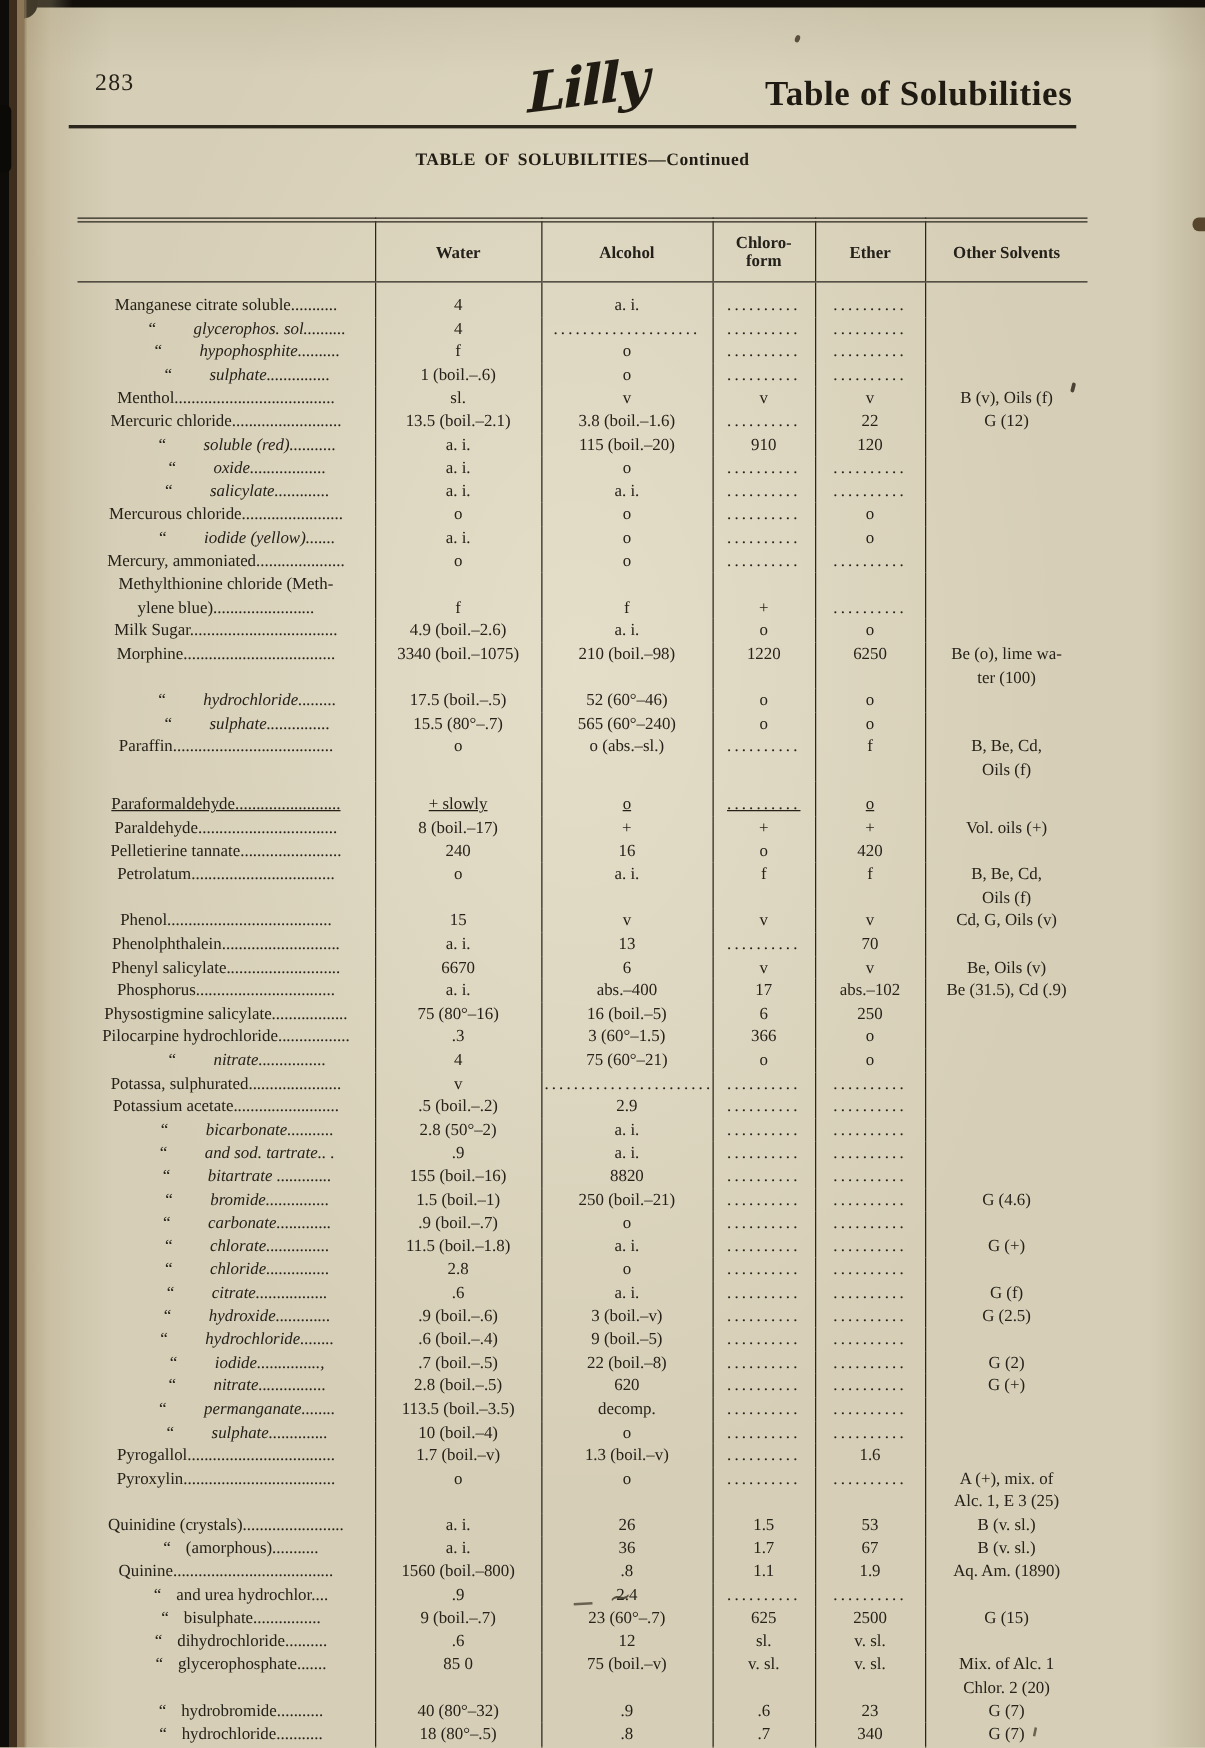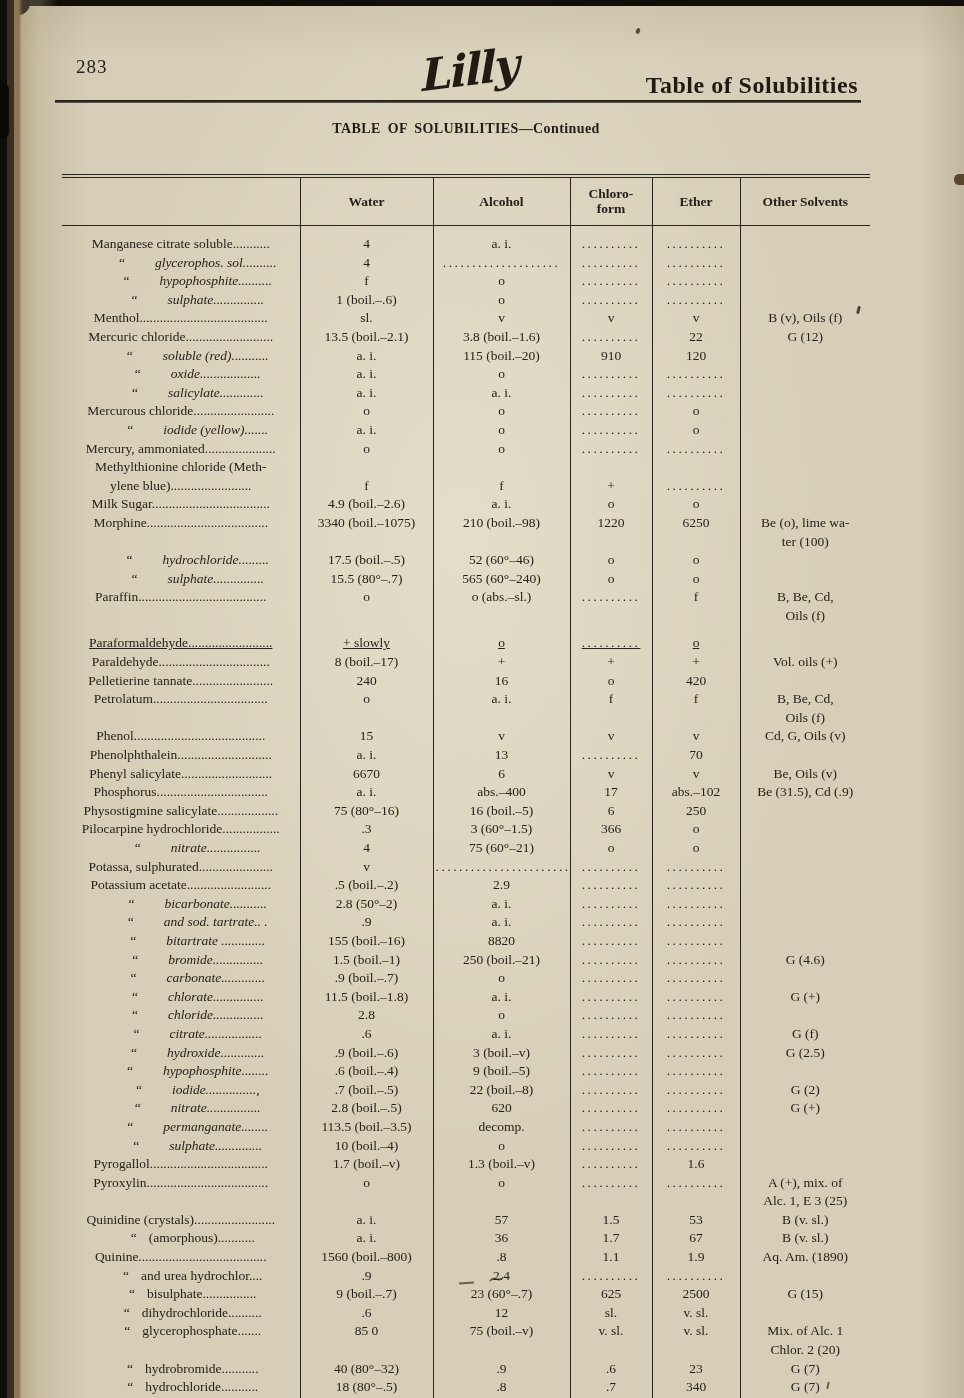--- a/index.html
+++ b/index.html
@@ -36,22 +36,22 @@
 
   
   .pagenum{position:absolute;left:76px;top:56px;font-size:19px;letter-spacing:1px;}
   .logo{
     position:absolute;left:380px;top:44px;width:180px;text-align:center;
     font-size:44px;font-style:italic;font-weight:bold;
     font-family:"DejaVu Serif","Liberation Serif",serif;
     transform:rotate(-7deg) skewX(-6deg);letter-spacing:-2px;color:#201c14;
   }
   .head-title{
-    position:absolute;left:520px;top:72px;width:338px;text-align:right;
-    font-size:24px;font-weight:bold;letter-spacing:.5px;color:#1f1b13;
+    position:absolute;left:520px;top:60px;width:338px;text-align:right;
+    font-size:28px;font-weight:bold;letter-spacing:.5px;color:#1f1b13;
   }
   .head-rule{position:absolute;left:55px;top:100px;width:806px;height:3px;
     background:linear-gradient(to bottom,#2a261c 0 2px,rgba(42,38,28,.4));}
   .caption{
     position:absolute;left:62px;top:121px;width:808px;text-align:center;
     font-size:14px;font-weight:bold;letter-spacing:.4px;word-spacing:3px;color:#221e15;
   }
 
   
   table.sol{
@@ -441,21 +441,21 @@
         </tr>
         <tr>
           <td class="name"><span class="d2">“</span><span class="l2">hydroxide.............</span></td>
           <td class="vb">.9 (boil.–.6)</td>
           <td class="vb">3 (boil.–v)</td>
           <td class="vb dots">..........</td>
           <td class="vb dots">..........</td>
           <td class="vb">G (2.5)</td>
         </tr>
         <tr>
-          <td class="name"><span class="d2">“</span><span class="l2">hypophosphite........</span></td>
+          <td class="name"><span class="d2">“</span><span class="l2">hydrochloride........</span></td>
           <td class="vb">.6 (boil.–.4)</td>
           <td class="vb">9 (boil.–5)</td>
           <td class="vb dots">..........</td>
           <td class="vb dots">..........</td>
           <td class="vb"></td>
         </tr>
         <tr>
           <td class="name"><span class="d2">“</span><span class="l2">iodide...............,</span></td>
           <td class="vb">.7 (boil.–.5)</td>
           <td class="vb">22 (boil.–8)</td>
@@ -500,21 +500,21 @@
           <td class="vb">o</td>
           <td class="vb">o</td>
           <td class="vb dots">..........</td>
           <td class="vb dots">..........</td>
           <td class="vb">A (+), mix. of
 Alc. 1, E 3 (25)</td>
         </tr>
         <tr>
           <td class="name">Quinidine (crystals)........................</td>
           <td class="vb">a. i.</td>
-          <td class="vb">57</td>
+          <td class="vb">26</td>
           <td class="vb">1.5</td>
           <td class="vb">53</td>
           <td class="vb">B (v. sl.)</td>
         </tr>
         <tr>
           <td class="name"><span class="d1">“</span><span class="l1">(amorphous)...........</span></td>
           <td class="vb">a. i.</td>
           <td class="vb">36</td>
           <td class="vb">1.7</td>
           <td class="vb">67</td>

